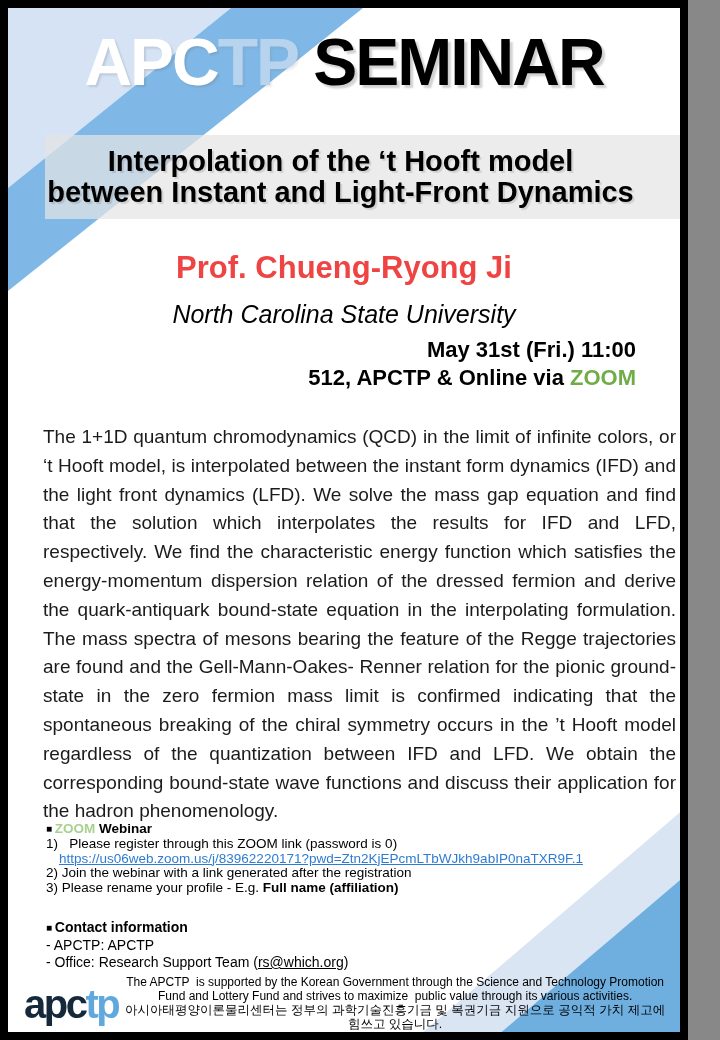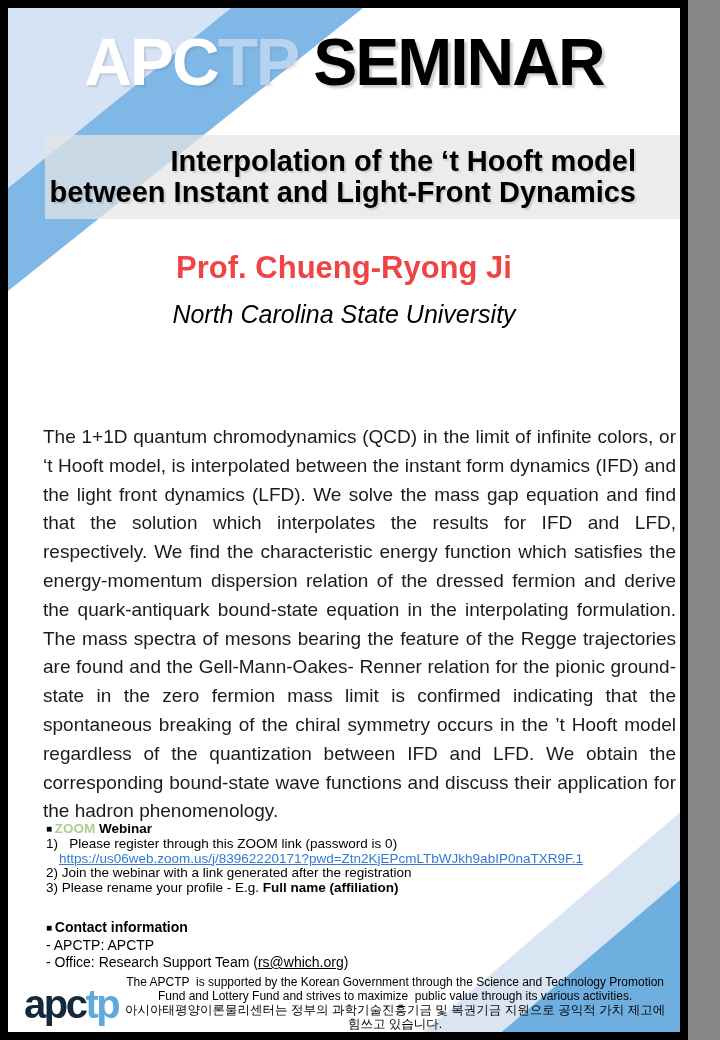--- a/index.html
+++ b/index.html
@@ -14,21 +14,21 @@
     position:absolute;top:22px;left:0;right:0;z-index:2;text-align:center;
     font-size:66px;font-weight:bold;letter-spacing:-2px;line-height:80px;white-space:nowrap;
   }
   .brand-white{color:#ffffff;text-shadow:2px 2px 2px rgba(90,90,90,0.18);}
   .brand-blue{color:#b7d3ee;text-shadow:2px 2px 2px rgba(120,120,120,0.15);}
   .heading-black{color:#000;text-shadow:3px 3px 2px rgba(0,0,0,0.18);}
 
   .banner{
     position:absolute;left:45px;top:135px;width:643px;height:84px;z-index:1;
     background:rgba(229,229,229,0.72);
-    display:flex;flex-direction:column;justify-content:center;align-items:flex-end;
+    display:flex;flex-direction:column;justify-content:center;align-items:center;
     padding-right:52px;box-sizing:border-box;
     font-weight:bold;font-size:29px;line-height:31.5px;color:#000;
     text-shadow:2px 2px 1px rgba(0,0,0,0.12);white-space:nowrap;
   }
 
   .speaker{position:absolute;top:250px;left:0;right:0;z-index:2;text-align:center;
     font-size:31px;font-weight:bold;color:#ef4444;}
   .affiliation{position:absolute;top:300px;left:0;right:0;z-index:2;text-align:center;
     font-size:25px;font-style:italic;color:#000;}
 
@@ -82,20 +82,24 @@
   <div class="heading"><span class="brand-white">APC</span><span class="brand-blue">TP</span><span class="heading-black"> SEMINAR</span></div>
 
   <div class="banner">
     <div>Interpolation of the ‘t Hooft model</div>
     <div>between Instant and Light-Front Dynamics</div>
   </div>
 
   <div class="speaker">Prof. Chueng-Ryong Ji</div>
   <div class="affiliation">North Carolina State University</div>
 
+  <div class="when">
+    <div>May 31st (Fri.) 11:00</div>
+    <div><span>512, APCTP &amp; Online via </span><span class="green">ZOOM</span></div>
+  </div>
 
   <div class="abstract">The 1+1D quantum chromodynamics (QCD) in the limit of infinite colors, or ‘t Hooft model, is interpolated between the instant form dynamics (IFD) and the light front dynamics (LFD). We solve the mass gap equation and find that the solution which interpolates the results for IFD and LFD, respectively. We find the characteristic energy function which satisfies the energy-momentum dispersion relation of the dressed fermion and derive the quark-antiquark bound-state equation in the interpolating formulation. The mass spectra of mesons bearing the feature of the Regge trajectories are found and the Gell-Mann-Oakes- Renner relation for the pionic ground-state in the zero fermion mass limit is confirmed indicating that the spontaneous breaking of the chiral symmetry occurs in the ’t Hooft model regardless of the quantization between IFD and LFD. We obtain the corresponding bound-state wave functions and discuss their application for the hadron phenomenology.</div>
 
   <div class="webinar">
     <div class="line"><span class="bullet">■ </span><span class="green-light bold">ZOOM</span><span class="bold"> Webinar</span></div>
     <div class="line">1)   Please register through this ZOOM link (password is 0)</div>
     <div class="line link-line"><a class="blue-link" href="#">https://us06web.zoom.us/j/83962220171?pwd=Ztn2KjEPcmLTbWJkh9abIP0naTXR9F.1</a></div>
     <div class="line">2) Join the webinar with a link generated after the registration</div>
     <div class="line"><span>3) Please rename your profile - E.g. </span><span class="bold">Full name (affiliation)</span></div>
   </div>

